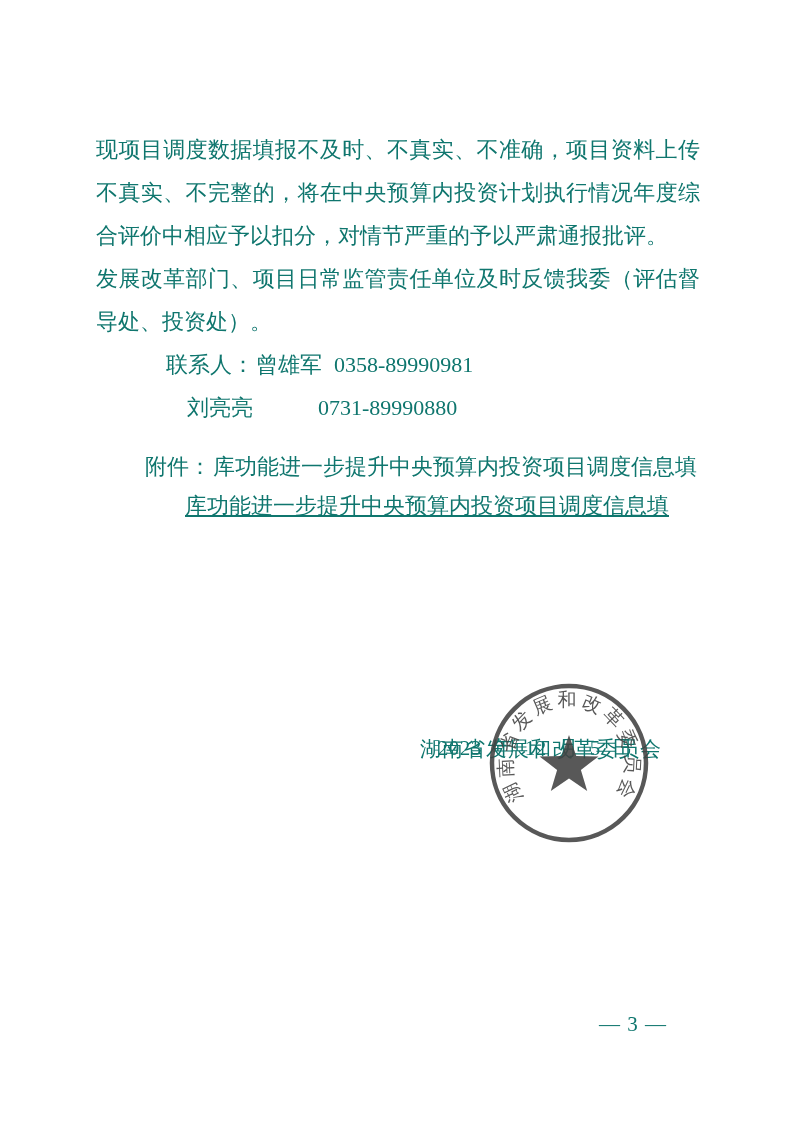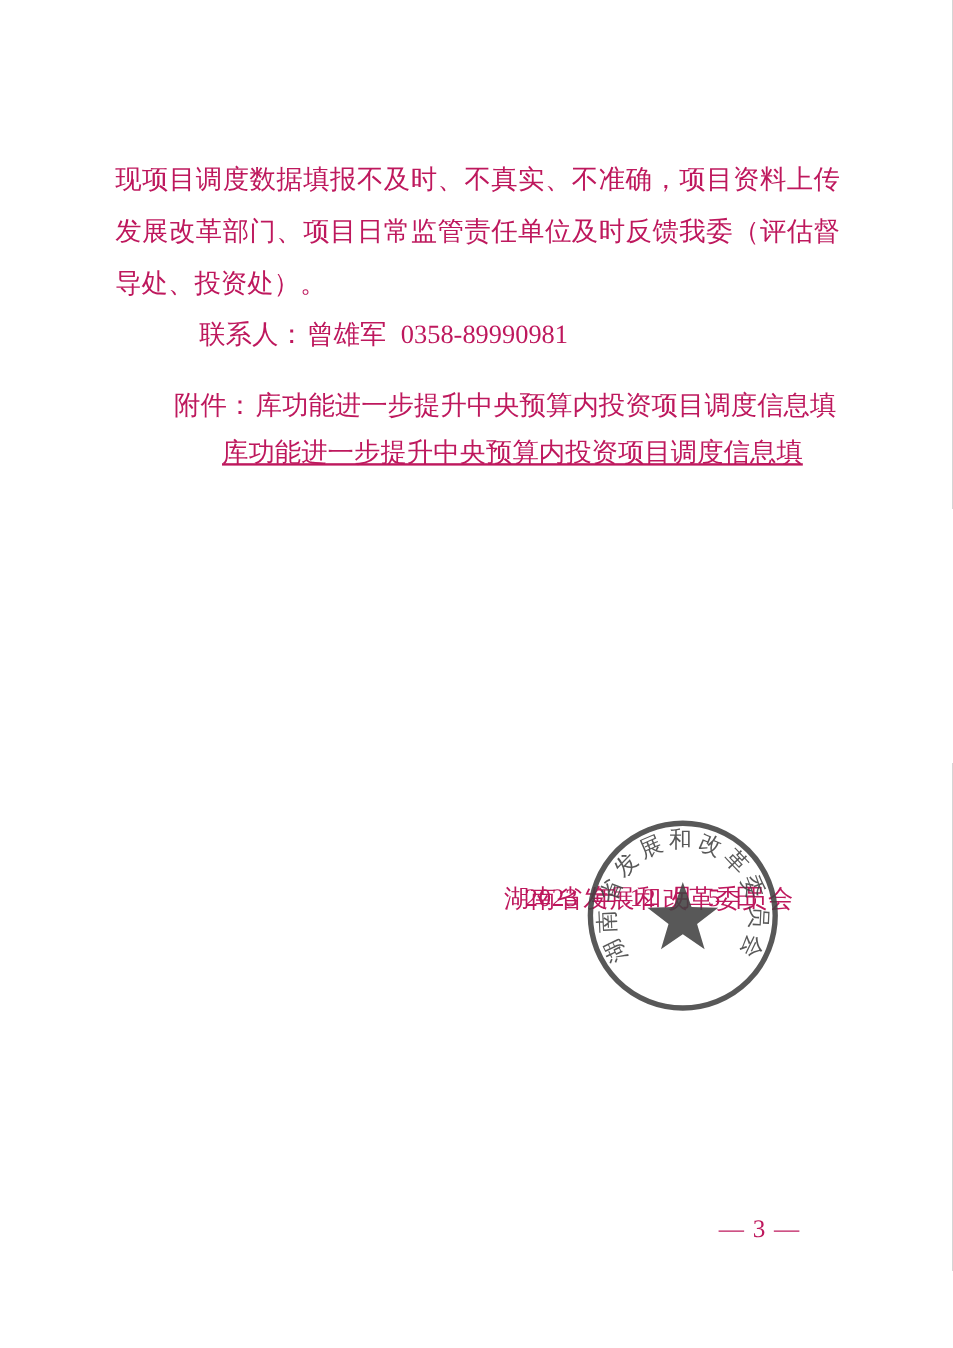--- a/index.html
+++ b/index.html
@@ -1,21 +1,21 @@
 <!DOCTYPE html>
 <html><head>
 <meta charset="utf-8">
 <style>
   html,body{margin:0;padding:0;background:#888;}
   .page{
     position:relative;
     width:794px;height:1123px;
     background:#ffffff;
     font-family:"Liberation Serif","DejaVu Serif",serif;
-    color:#be185d;
+    color:#0f766e;
     overflow:hidden;
     margin:0 auto;
   }
   .content{
     position:absolute;left:96px;top:128px;width:604px;
     font-size:22px;line-height:43px;
   }
   .line{height:43px;box-sizing:border-box;}
   .fill{text-align:justify;text-align-last:justify;}
   .ind2{padding-left:44px;}
@@ -49,25 +49,30 @@
     font-size:21px;letter-spacing:1px;line-height:26px;
   }
 </style>
 </head>
 <body>
 
 <div class="page">
 
   <main class="content">
     <div class="line fill">现项目调度数据填报不及时、不真实、不准确，项目资料上传</div>
+    <div class="line fill">不真实、不完整的，将在中央预算内投资计划执行情况年度综</div>
+    <div class="line">合评价中相应予以扣分，对情节严重的予以严肃通报批评。</div>
     <div class="line fill">发展改革部门、项目日常监管责任单位及时反馈我委（评估督</div>
     <div class="line">导处、投资处）。</div>
 
     <div class="line ind-c1">
       <span class="c-label">联系人：</span><span class="c-name1">曾雄军</span><span>0358-89990981</span>
+    </div>
+    <div class="line ind-c2">
+      <span class="c-name2">刘亮亮</span><span>0731-89990880</span>
     </div>
 
     <div class="spacer"></div>
 
     <div class="line attach-l1">
       <span class="a-label">附件：</span><span>库功能进一步提升中央预算内投资项目调度信息填</span>
     </div>
     <div class="line ind-a">库功能进一步提升中央预算内投资项目调度信息填</div>
   </main>
 

